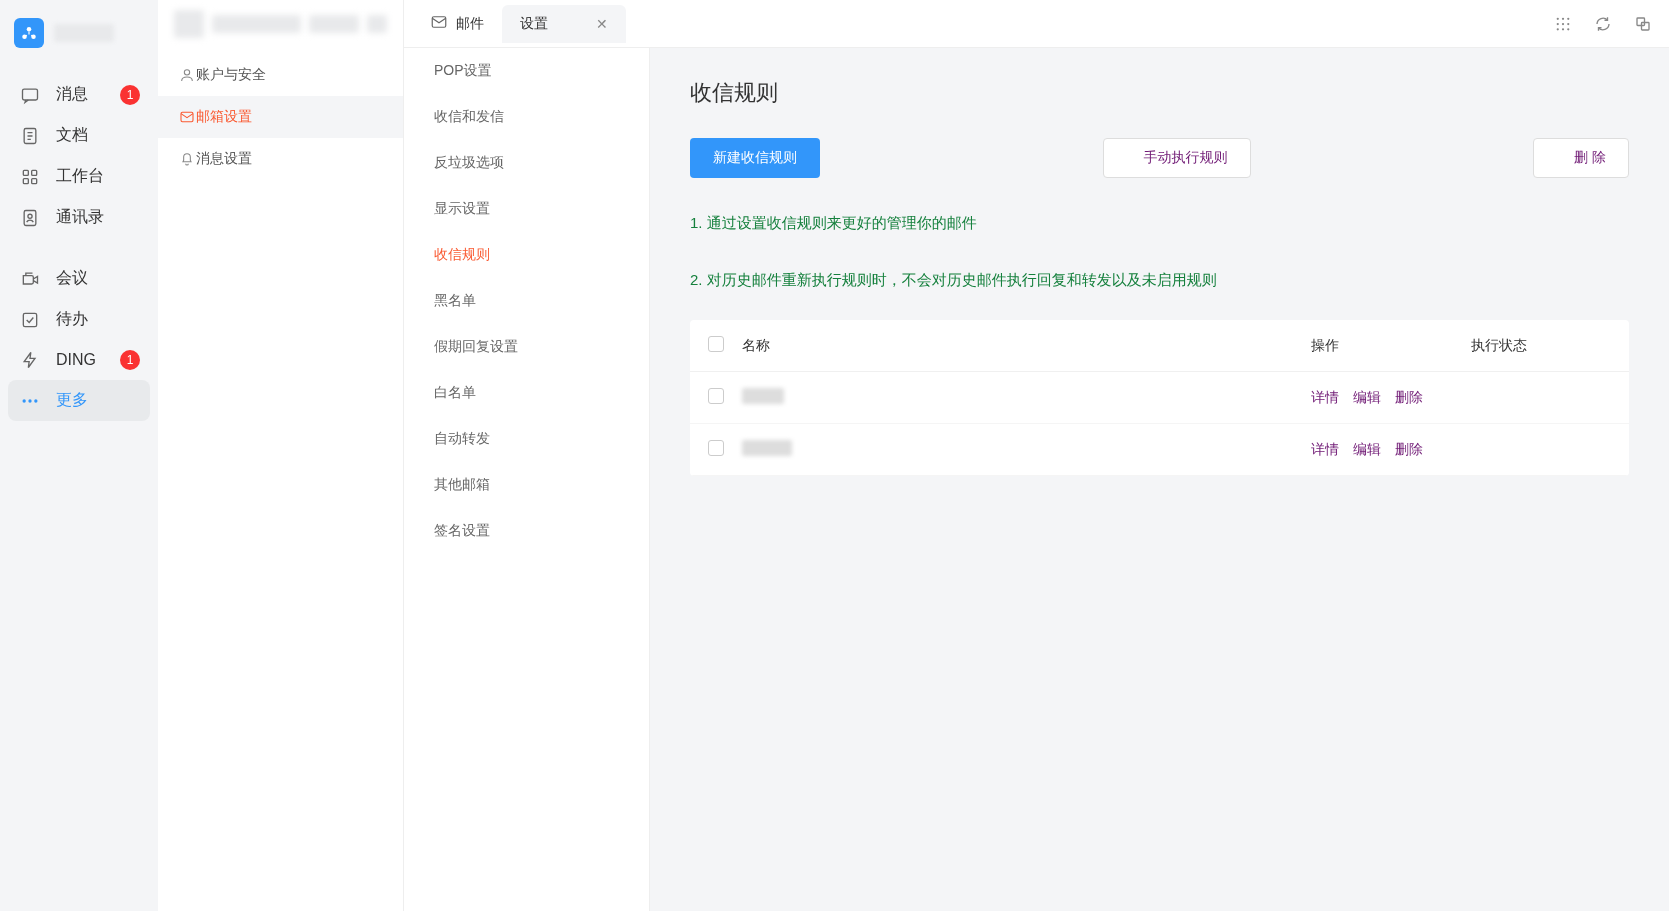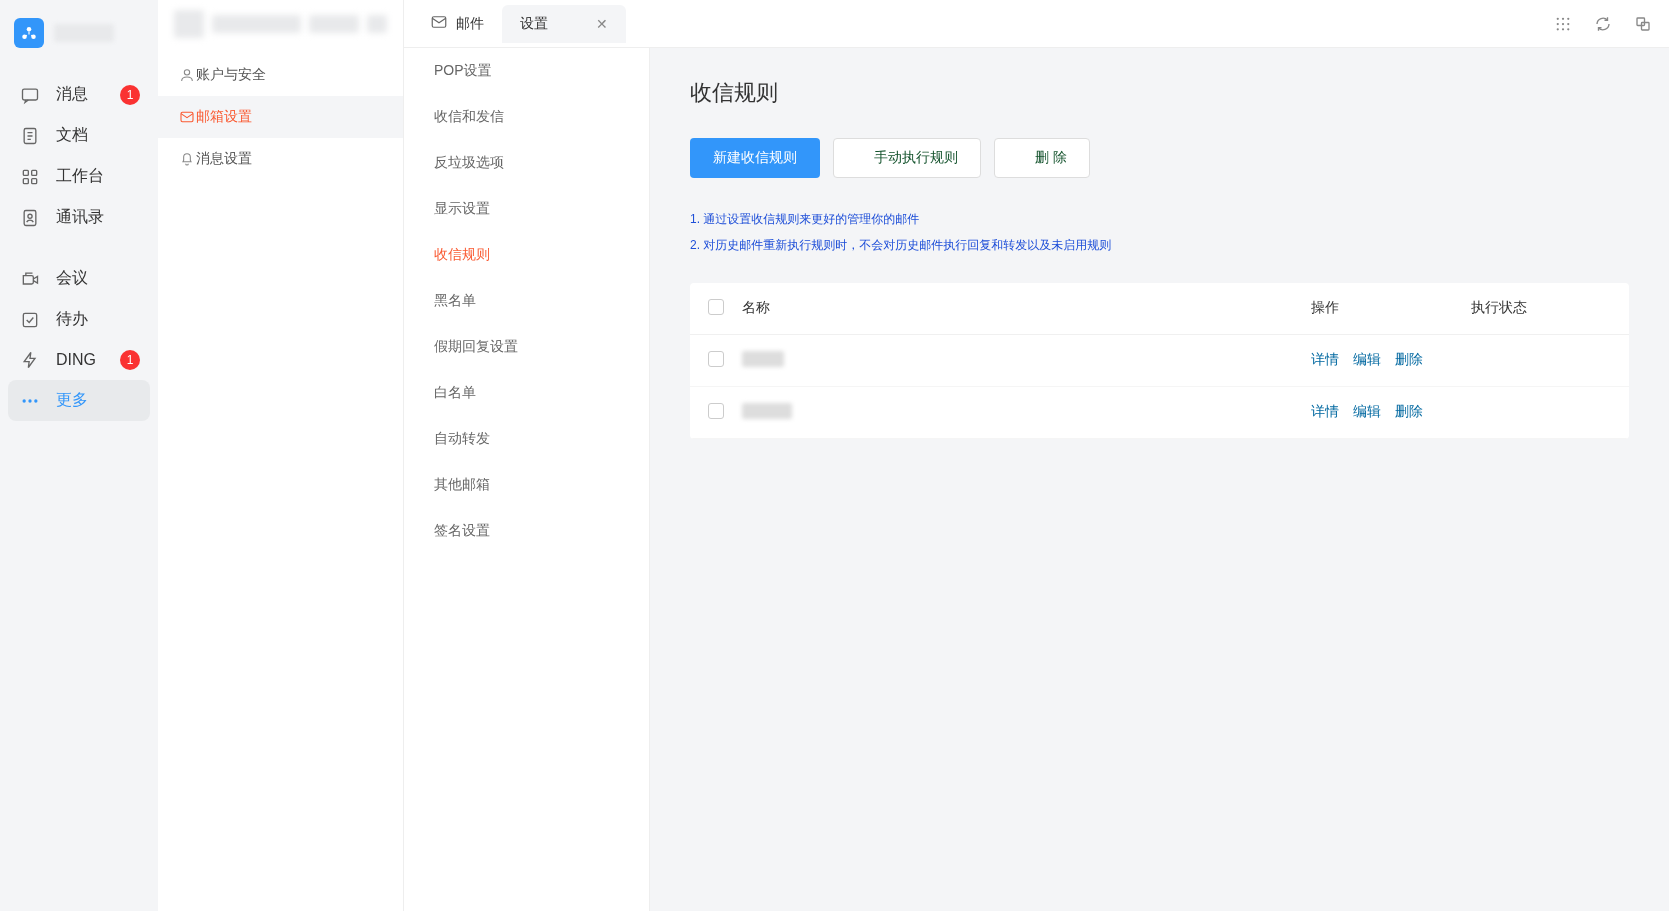--- a/index.html
+++ b/index.html
@@ -31,36 +31,36 @@
     .mail-item.active { color: #fa5a32; }
     .top-tabs { height: 48px; display:flex; align-items:center; border-bottom: 1px solid #eee; padding: 0 8px; position: relative;}
     .tab { display:flex; align-items:center; gap: 8px; padding: 10px 18px; font-size: 14px; color: #333; cursor:pointer; }
     .tab.active { background: #f4f5f7; border-radius: 6px 6px 0 0; }
     .tab .close { color: #888; font-size: 14px; margin-left: 40px;}
     .top-right { position:absolute; right: 16px; display:flex; gap: 20px; }
     .top-right .tr-icon { width:20px; height:20px; display:flex; align-items:center; justify-content:center; cursor:pointer; color:#666;}
     
     .rules-container { padding: 30px 40px;}
     .page-heading { font-size: 22px; font-weight: 500; color: #333; margin-bottom: 30px;}
-    .btn-row { display:flex; gap: 13px; margin-bottom: 28px;}
+    .btn-row { display:flex; gap: 13px; margin-bottom: 28px; justify-content: space-between;}
     .btn { padding: 10px 22px; font-size: 14px; border-radius: 4px; border: 1px solid transparent; cursor:pointer; }
     .btn-primary { background: #3296fa; color: #fff; }
-    .btn-outline { background: #fff; color: #14532d; border-color: #ddd; padding-left: 40px; }
+    .btn-outline { background: #fff; color: #701a75; border-color: #ddd; padding-left: 40px; }
     .desc-list { margin-bottom: 24px; }
-    .desc-item { font-size: 12px; color: #1d4ed8; line-height: 2.2; }
+    .desc-item { font-size: 15px; color: #15803d; line-height: 2.2; margin-top: 24px; }
     
     .rules-table { background: #fff; border-radius: 4px; overflow:hidden; }
     .table-header { display:flex; align-items:center; padding: 16px 18px; border-bottom: 1px solid #f0f0f0; font-size: 14px; color: #333; }
     .table-row { display:flex; align-items:center; padding: 16px 18px; border-bottom: 1px solid #f5f5f5; font-size: 14px; }
     .col-check { width: 34px; }
     .col-name { flex: 1; }
     .col-ops { width: 160px; display:flex; gap: 14px; }
     .col-status { width: 140px; }
     .chk { width: 16px; height: 16px; border: 1px solid #ccc; border-radius: 3px; display:inline-block;}
-    .op-link { color: #0369a1; cursor:pointer; font-size: 14px;}
+    .op-link { color: #701a75; cursor:pointer; font-size: 14px;}
     .toggle { width: 36px; height: 18px; background: #ccc; border-radius: 9px; position:relative; cursor:pointer;}
     .toggle::after { content:''; width: 14px; height: 14px; background:#fff; border-radius:50%; position:absolute; top:2px; left:2px;}
     .name-blur { display:inline-block; width:42px; height:16px; background:#ddd; filter:blur(2px); border-radius:2px;}
     
     .third-and-main { display:flex; flex:1; background:#fff;}
     .main-panel { flex:1; background: #f4f5f7; }
   </style>
 </head>
 <body>
 

